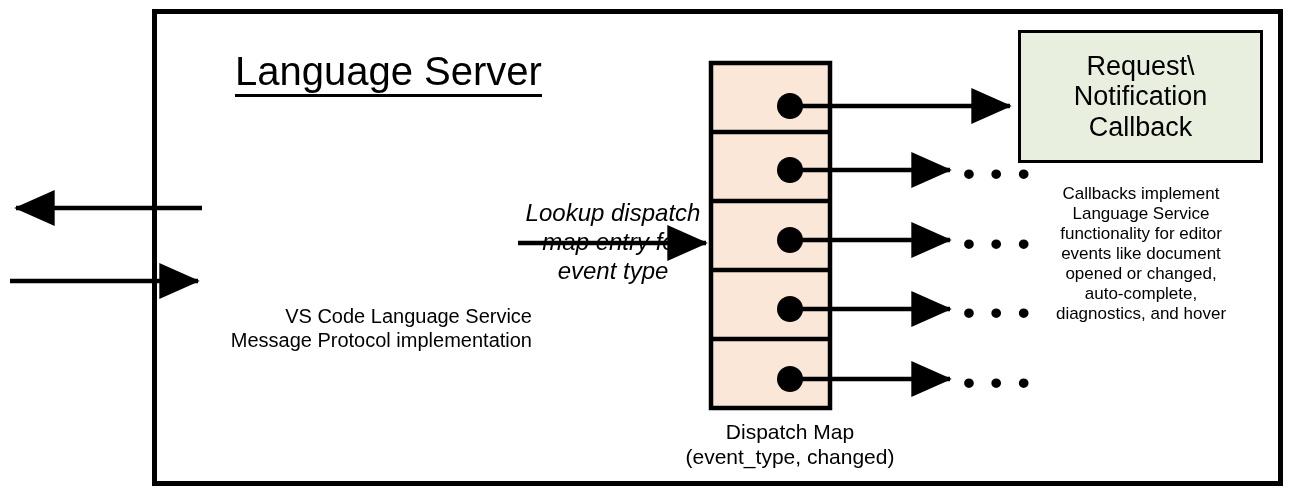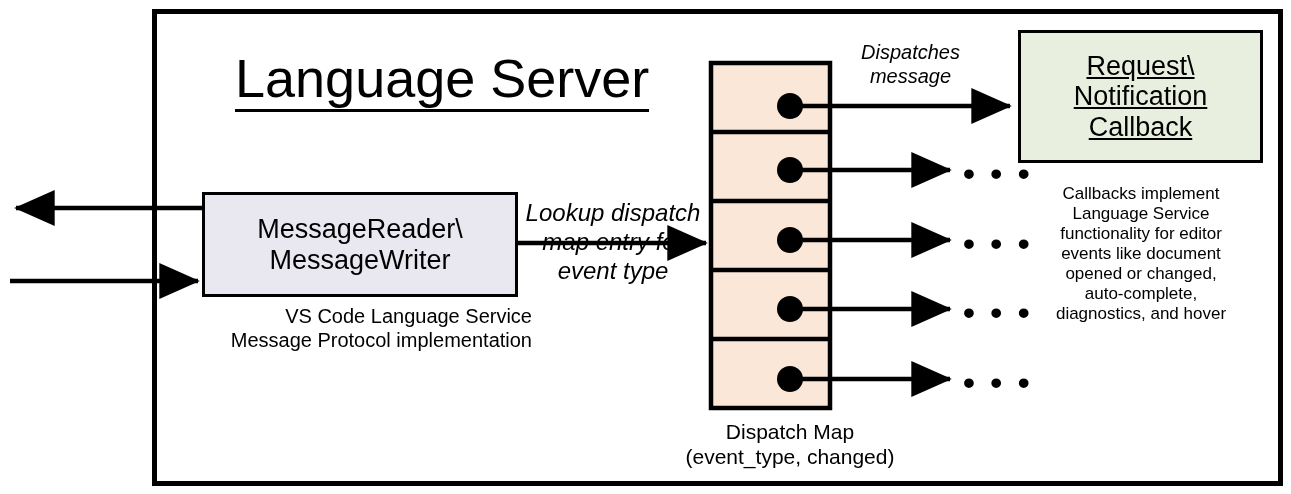--- a/index.html
+++ b/index.html
@@ -8,35 +8,35 @@
   #svg-layer{position:absolute;left:0;top:0;width:1291px;height:494px;}
 
   .box{position:absolute;box-sizing:border-box;border:3px solid #000;display:flex;
        align-items:center;justify-content:center;text-align:center;}
   .box-label{line-height:1.12;white-space:pre-line;}
 
   #reader-box{left:202px;top:192px;width:316px;height:105px;background:#e9e8f1;}
   #reader-box .box-label{font-size:27px;}
 
   #callback-box{left:1018px;top:30px;width:245px;height:133px;background:#e9efdf;}
-  #callback-box .box-label{font-size:27px;text-decoration:underline;}
+  #callback-box .box-label{font-size:27px;}
 
   .caption{position:absolute;text-align:center;line-height:1.18;white-space:pre-line;}
 
   #reader-caption{left:188px;top:305px;width:344px;font-size:20px;text-align:right;}
   #map-caption{left:640px;top:420px;width:300px;font-size:21px;}
   #callback-caption{left:1006px;top:184px;width:270px;font-size:17px;}
 
   .annot{position:absolute;text-align:center;font-style:italic;line-height:1.2;
          white-space:pre-line;}
   #annot-jsonrpc{left:20px;top:225px;width:155px;font-size:20px;}
   #annot-lookup{left:518px;top:160px;width:190px;font-size:24px;margin-top:39px;}
   #annot-dispatches{left:833px;top:40px;width:155px;font-size:20px;}
 
-  #title{position:absolute;left:235px;top:50px;font-size:54px;
+  #title{position:absolute;left:235px;top:50px;font-size:40px;
          border-bottom:3px solid #000;padding-bottom:2px;line-height:1.05;}
 
   .ellipsis{position:absolute;font-size:34px;letter-spacing:3px;line-height:1;color:#000;
             font-weight:700;}
 </style>
 </head>
 <body>
 
 <div id="stage">
 
@@ -72,24 +72,20 @@
 
     <line x1="790" y1="309" x2="950" y2="309" stroke="#000" stroke-width="4.5" marker-end="url(#arrowhead)"></line>
     <circle cx="790" cy="309" r="13" fill="#000"></circle>
 
     <line x1="790" y1="379" x2="950" y2="379" stroke="#000" stroke-width="4.5" marker-end="url(#arrowhead)"></line>
     <circle cx="790" cy="379" r="13" fill="#000"></circle>
   </svg>
 
   <div id="title">Language Server</div>
 
-  <div class="box" id="reader-box">
-    <div class="box-label">MessageReader\
-MessageWriter</div>
-  </div>
 
   <div class="caption" id="reader-caption">VS Code Language Service
 Message Protocol implementation</div>
 
   <div class="box" id="callback-box">
     <div class="box-label">Request\
 Notification
 Callback</div>
   </div>
 
@@ -102,21 +98,19 @@
 diagnostics, and hover</div>
 
   <div class="caption" id="map-caption">Dispatch Map
 (event_type, changed)</div>
 
 
   <div class="annot" id="annot-lookup">Lookup dispatch
 map entry for
 event type</div>
 
-  <div class="annot" id="annot-dispatches">Dispatches
-message</div>
 
   <div class="ellipsis" style="left:963px;top:156px;">• • •</div>
   <div class="ellipsis" style="left:963px;top:226px;">• • •</div>
   <div class="ellipsis" style="left:963px;top:295px;">• • •</div>
   <div class="ellipsis" style="left:963px;top:365px;">• • •</div>
 
 </div>
 
 </body></html>

